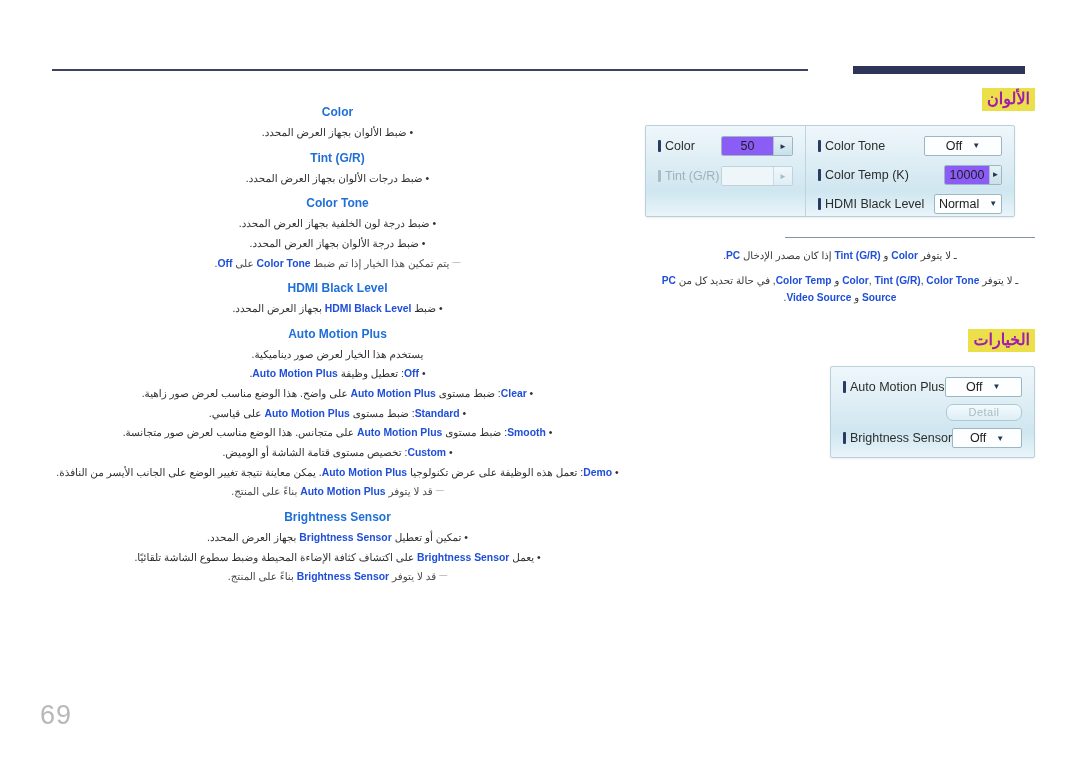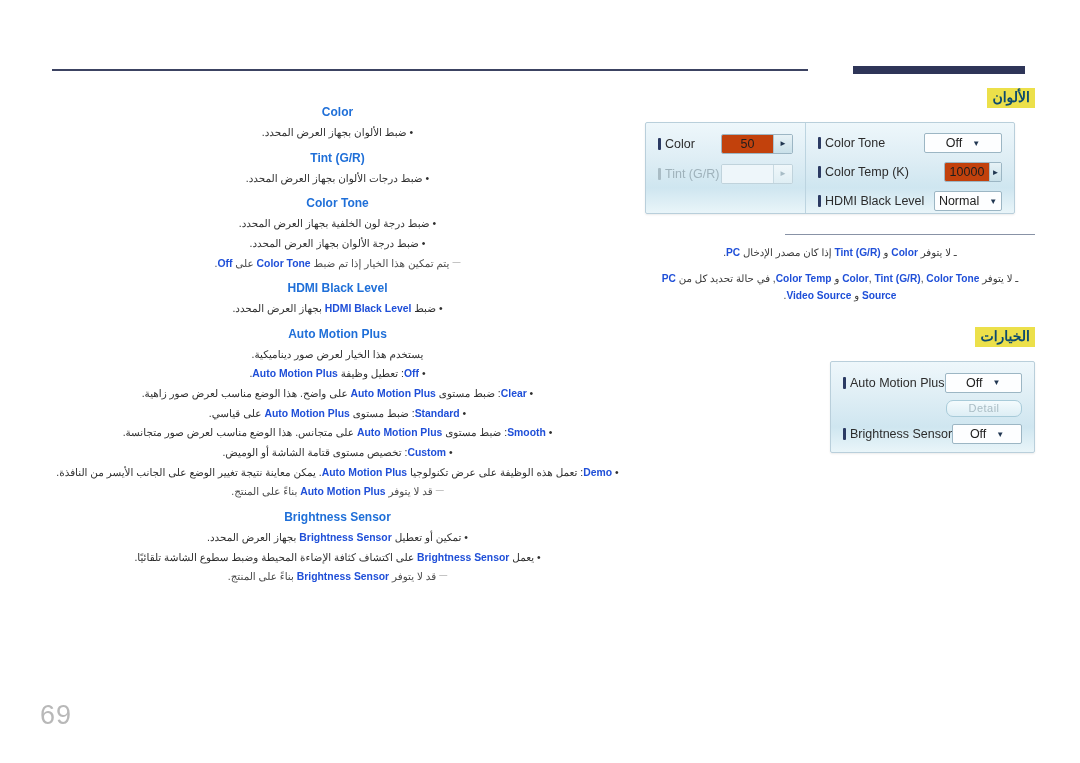--- a/index.html
+++ b/index.html
@@ -19,22 +19,22 @@
   .rule-thick {
     position: absolute; left: 853px; top: 66px; width: 172px; height: 8px;
     background: #2e3558;
   }
 
   
   .right-col { position: absolute; left: 645px; top: 88px; width: 390px; }
 
   .sec-head {
     text-align: right;
-    font-size: 14px;
-    color: #0c4a6e;
+    font-size: 16px;
+    color: #a21caf;
     direction: rtl;
     font-weight: bold;
     margin-bottom: 14px;
   }
   .sec-head span.hl {
     background: #ece04a;
     padding: 2px 5px 3px 5px;
     display: inline-block;
     line-height: 1.1;
   }
@@ -68,21 +68,21 @@
   .lbl.dim { color: #9fb2bb; }
   .lbl.dim .tick { background: #a9bcc5; }
 
   
   .spin {
     display: flex; align-items: stretch; height: 20px;
     border: 1px solid #9cb6c4; background: #ffffff; border-radius: 2px; overflow: hidden;
   }
   .spin .val {
     flex: 1; text-align: center; font-size: 12.5px; color: #1d1d1d;
-    line-height: 18px; background: #c2410c; min-width: 44px;
+    line-height: 18px; background: #8b5cf6; min-width: 44px;
   }
   .spin .arrow {
     width: 19px; background: linear-gradient(180deg,#e7f2f6,#c9e0e9);
     border-left: 1px solid #a9c3cf;
     display: flex; align-items: center; justify-content: center;
     color: #1f3550; font-size: 8px;
   }
   .spin.dim { border-color: #c0d3dc; background:#eef6fa; }
   .spin.dim .val { background: #eef6fa; color: transparent; }
   .spin.dim .arrow { background: linear-gradient(180deg,#f0f7fa,#dfeef4); color:#a7bcc6; border-left-color:#c8dae2;}

